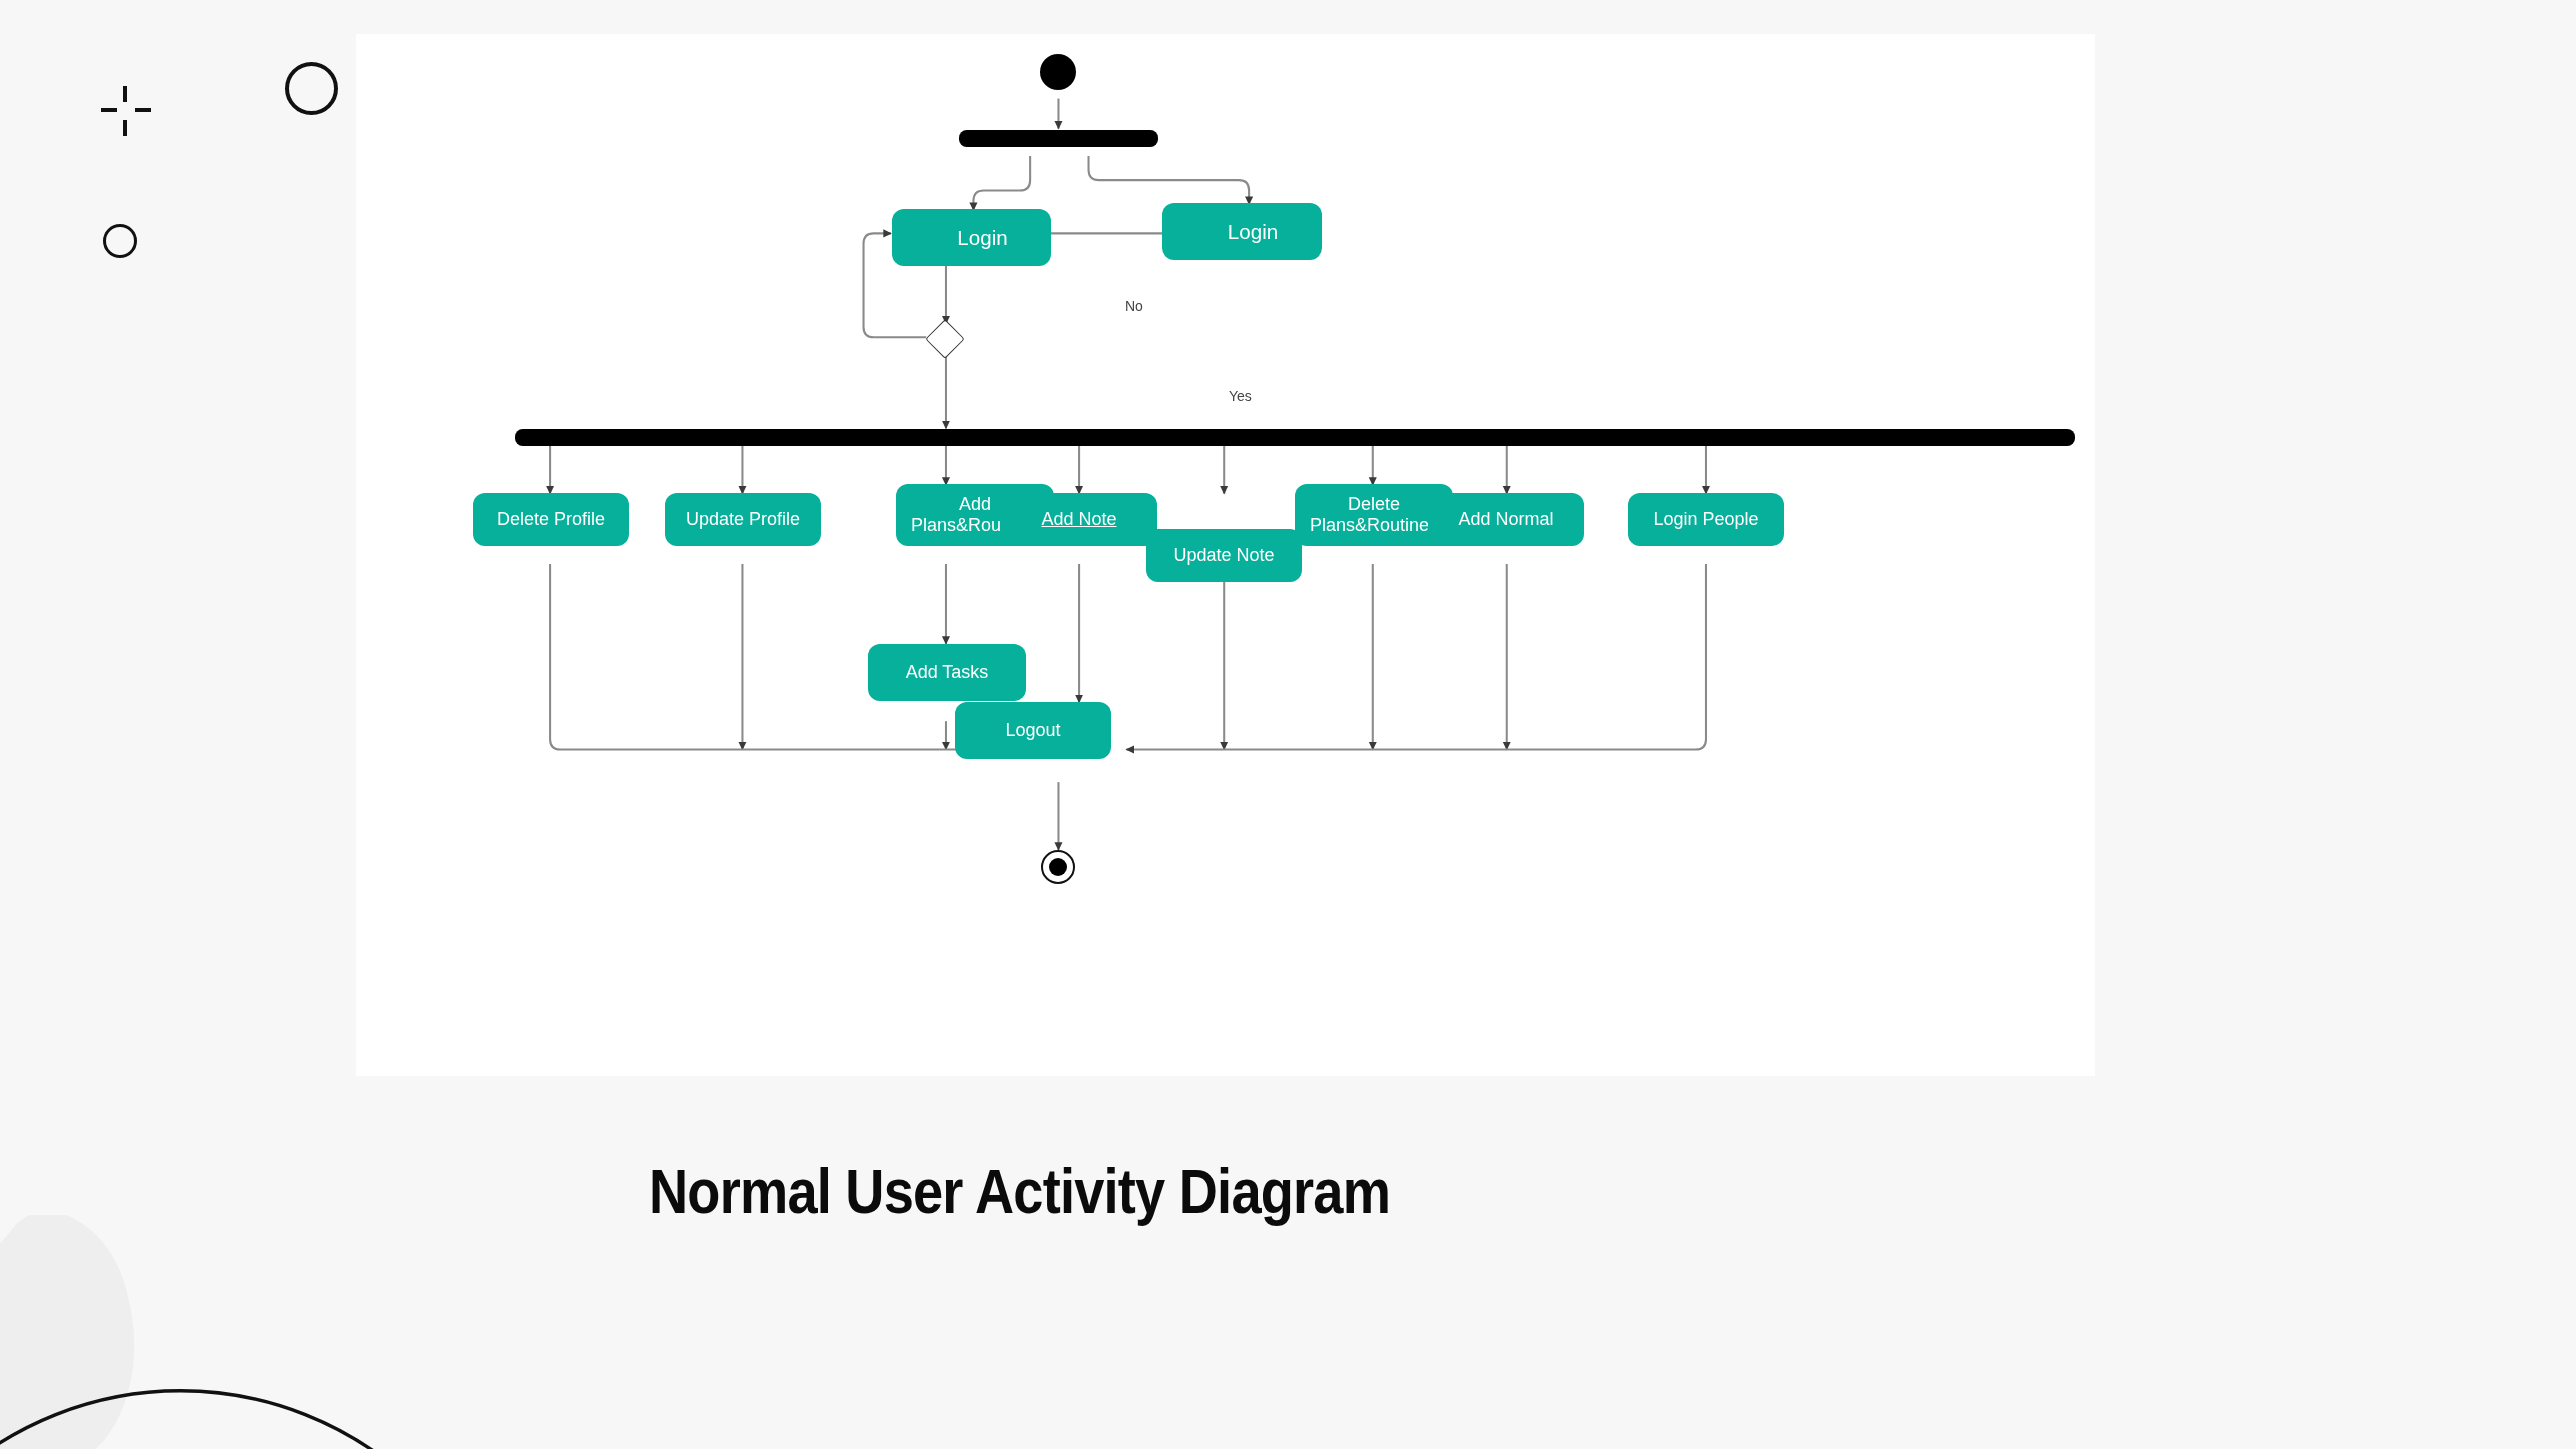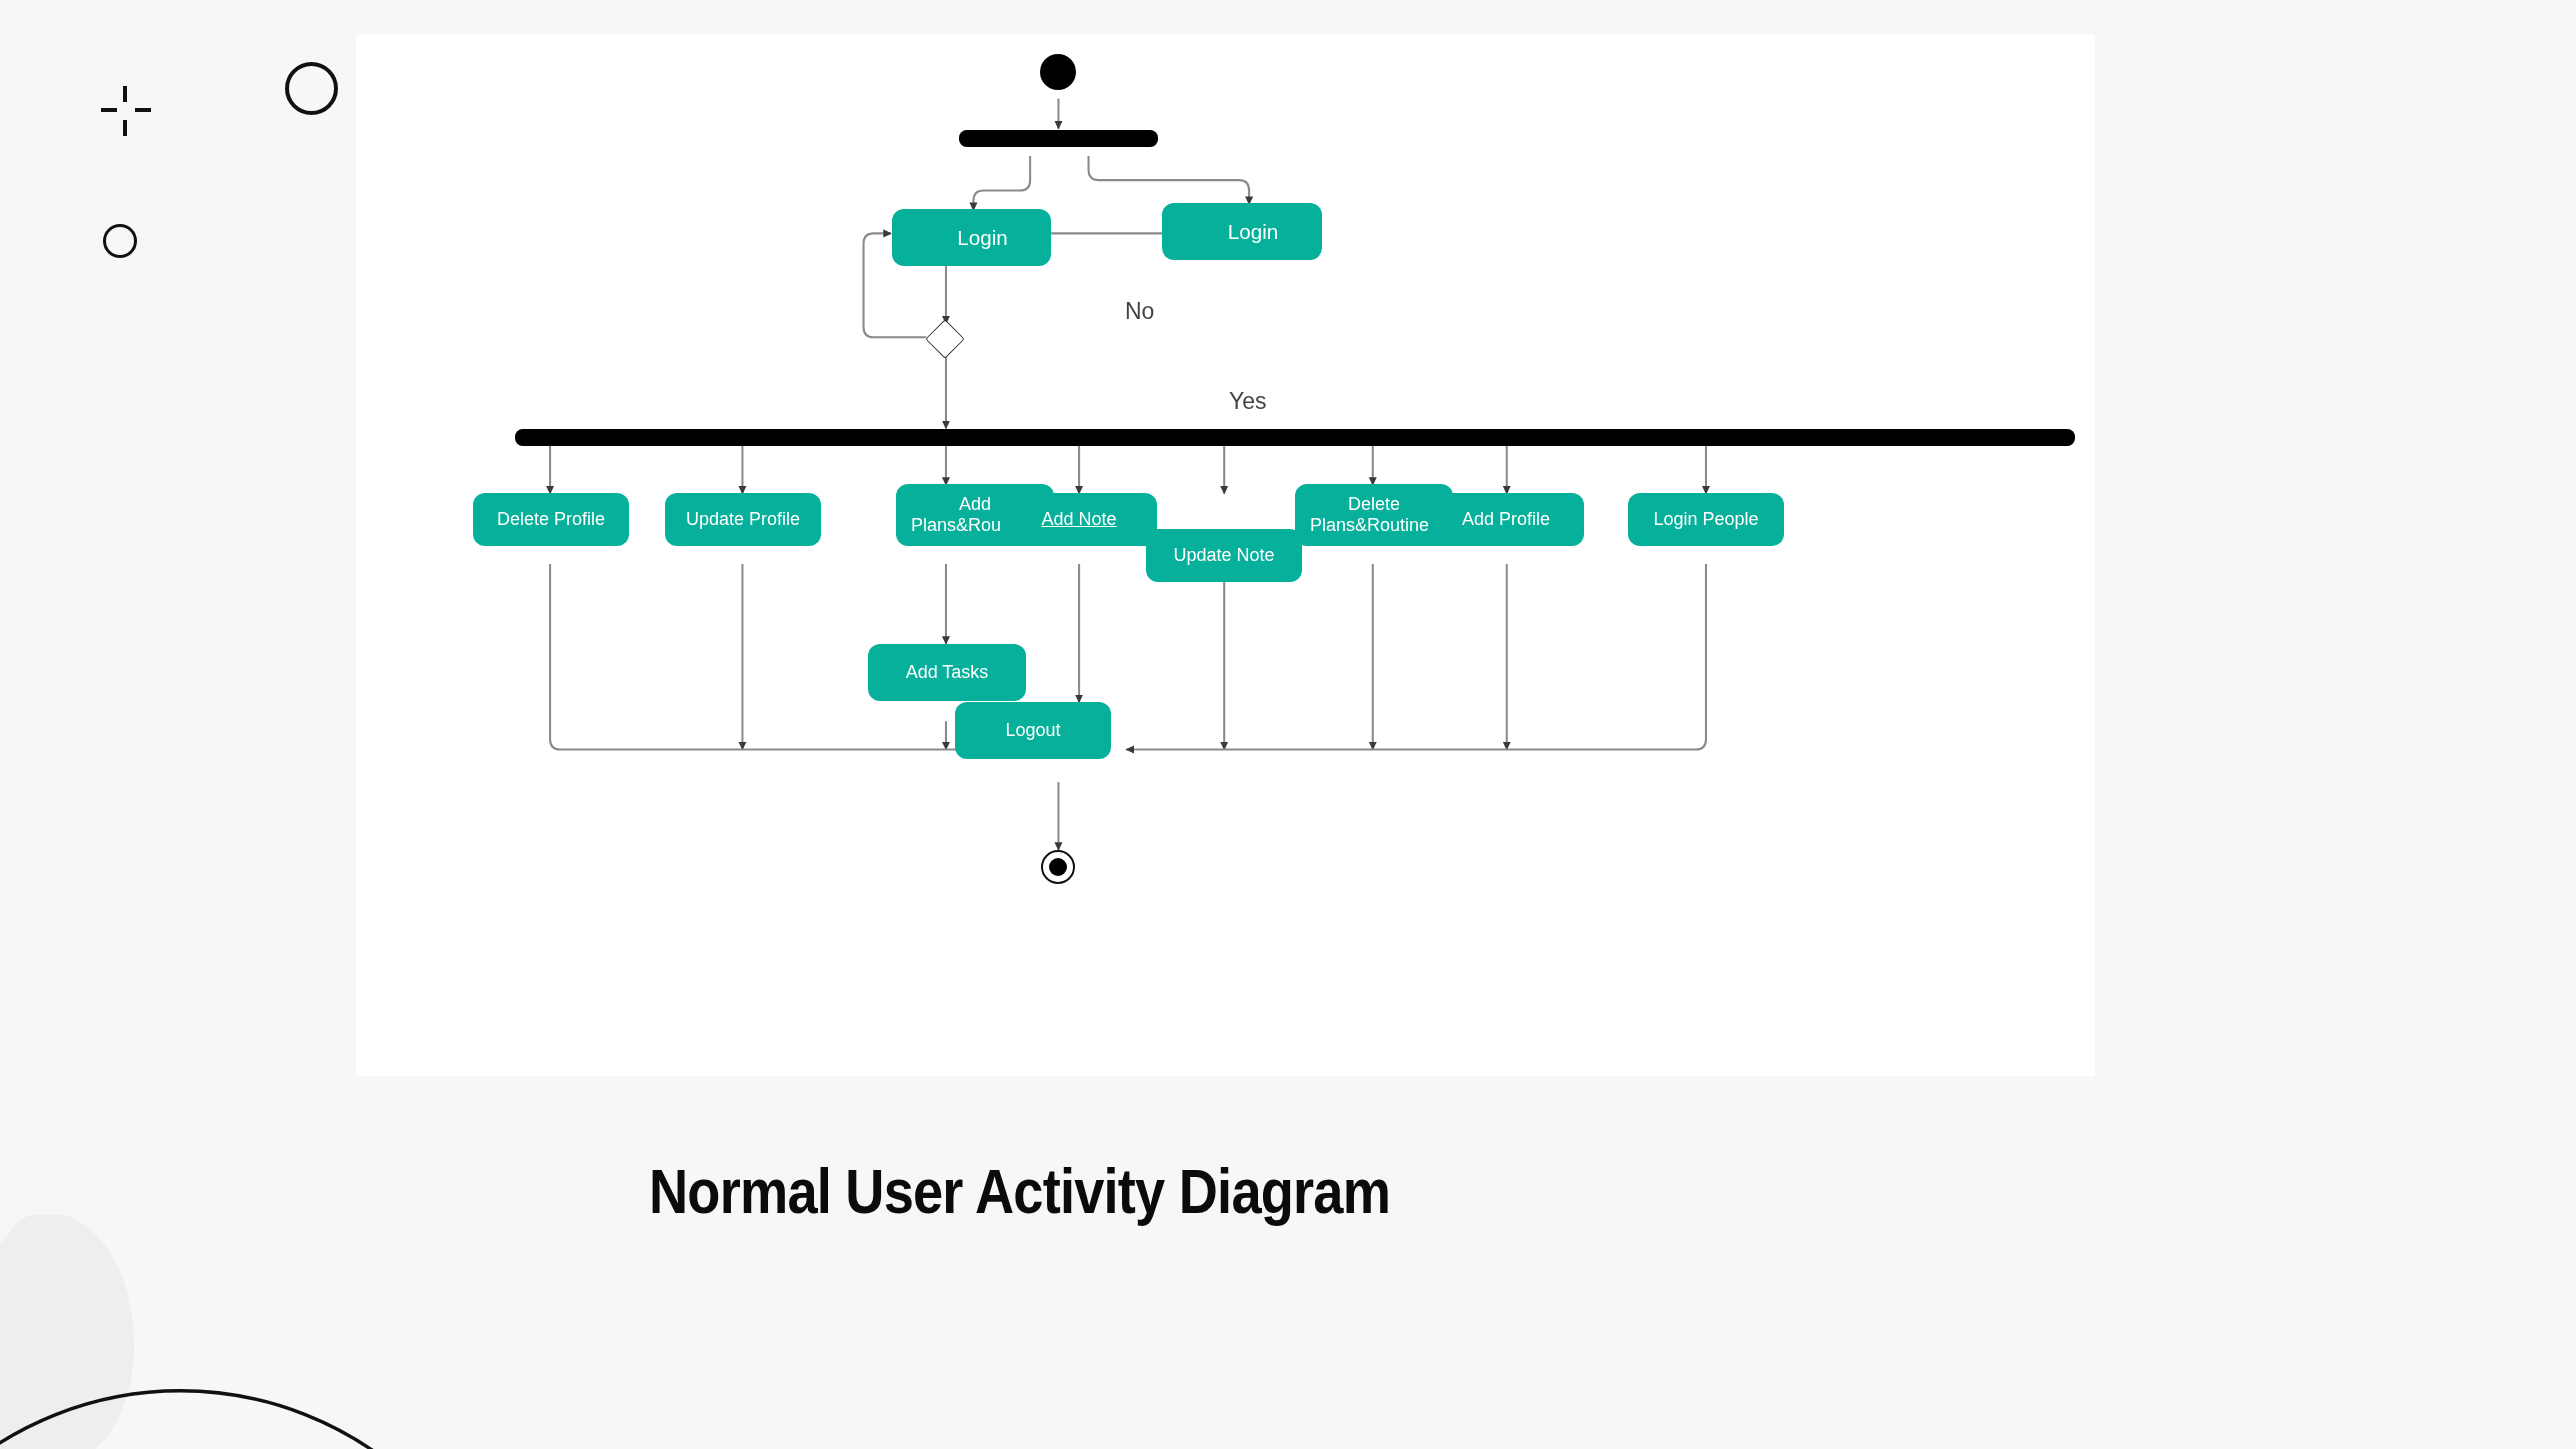--- a/index.html
+++ b/index.html
@@ -60,21 +60,21 @@
   .fork {
     position:absolute; background:#000; border-radius:7.7px;
   }
   .diamond {
     position:absolute; background:#fff;
     border:1.7px solid #333;
     transform:rotate(45deg);
     border-radius:2.6px;
   }
   .edge-label {
-    position:absolute; color:#444; font-size:23px; white-space:nowrap;
+    position:absolute; color:#444; font-size:14px; white-space:nowrap;
   }
 
   
   #title {
     position:absolute; left:649px; top:1155px;
     font-size:63px; font-weight:bold;
     font-family:"Liberation Sans Narrow","Liberation Sans", sans-serif;
     transform:scaleX(0.86); transform-origin:left center;
     color:#0b0b0b; letter-spacing:-0.9px; white-space:nowrap;
   }
@@ -189,21 +189,21 @@
       <span>Add Note</span>
     </div>
     <div class="node" style="left:790px; top:459px; width:156px; height:53px;margin-top:36px;">
       <span>Update Note</span>
     </div>
     <div class="node" style="left:939px; top:450px; width:158px; height:62px;">
       <span style="white-space:pre-line;">Delete
 Plans&amp;Routines</span>
     </div>
     <div class="node" style="left:1072px; top:459px; width:156px; height:53px;">
-      <span>Add Profile</span>
+      <span>Add Normal</span>
     </div>
     <div class="node" style="left:1272px; top:459px; width:156px; height:53px;">
       <span>Login People</span>
     </div>
 
     <div class="node" style="left:512px; top:610px; width:158px; height:57px;">
       <span>Add Tasks</span>
     </div>
 
     <div class="node" style="left:599px; top:668px; width:156px; height:57px;">

